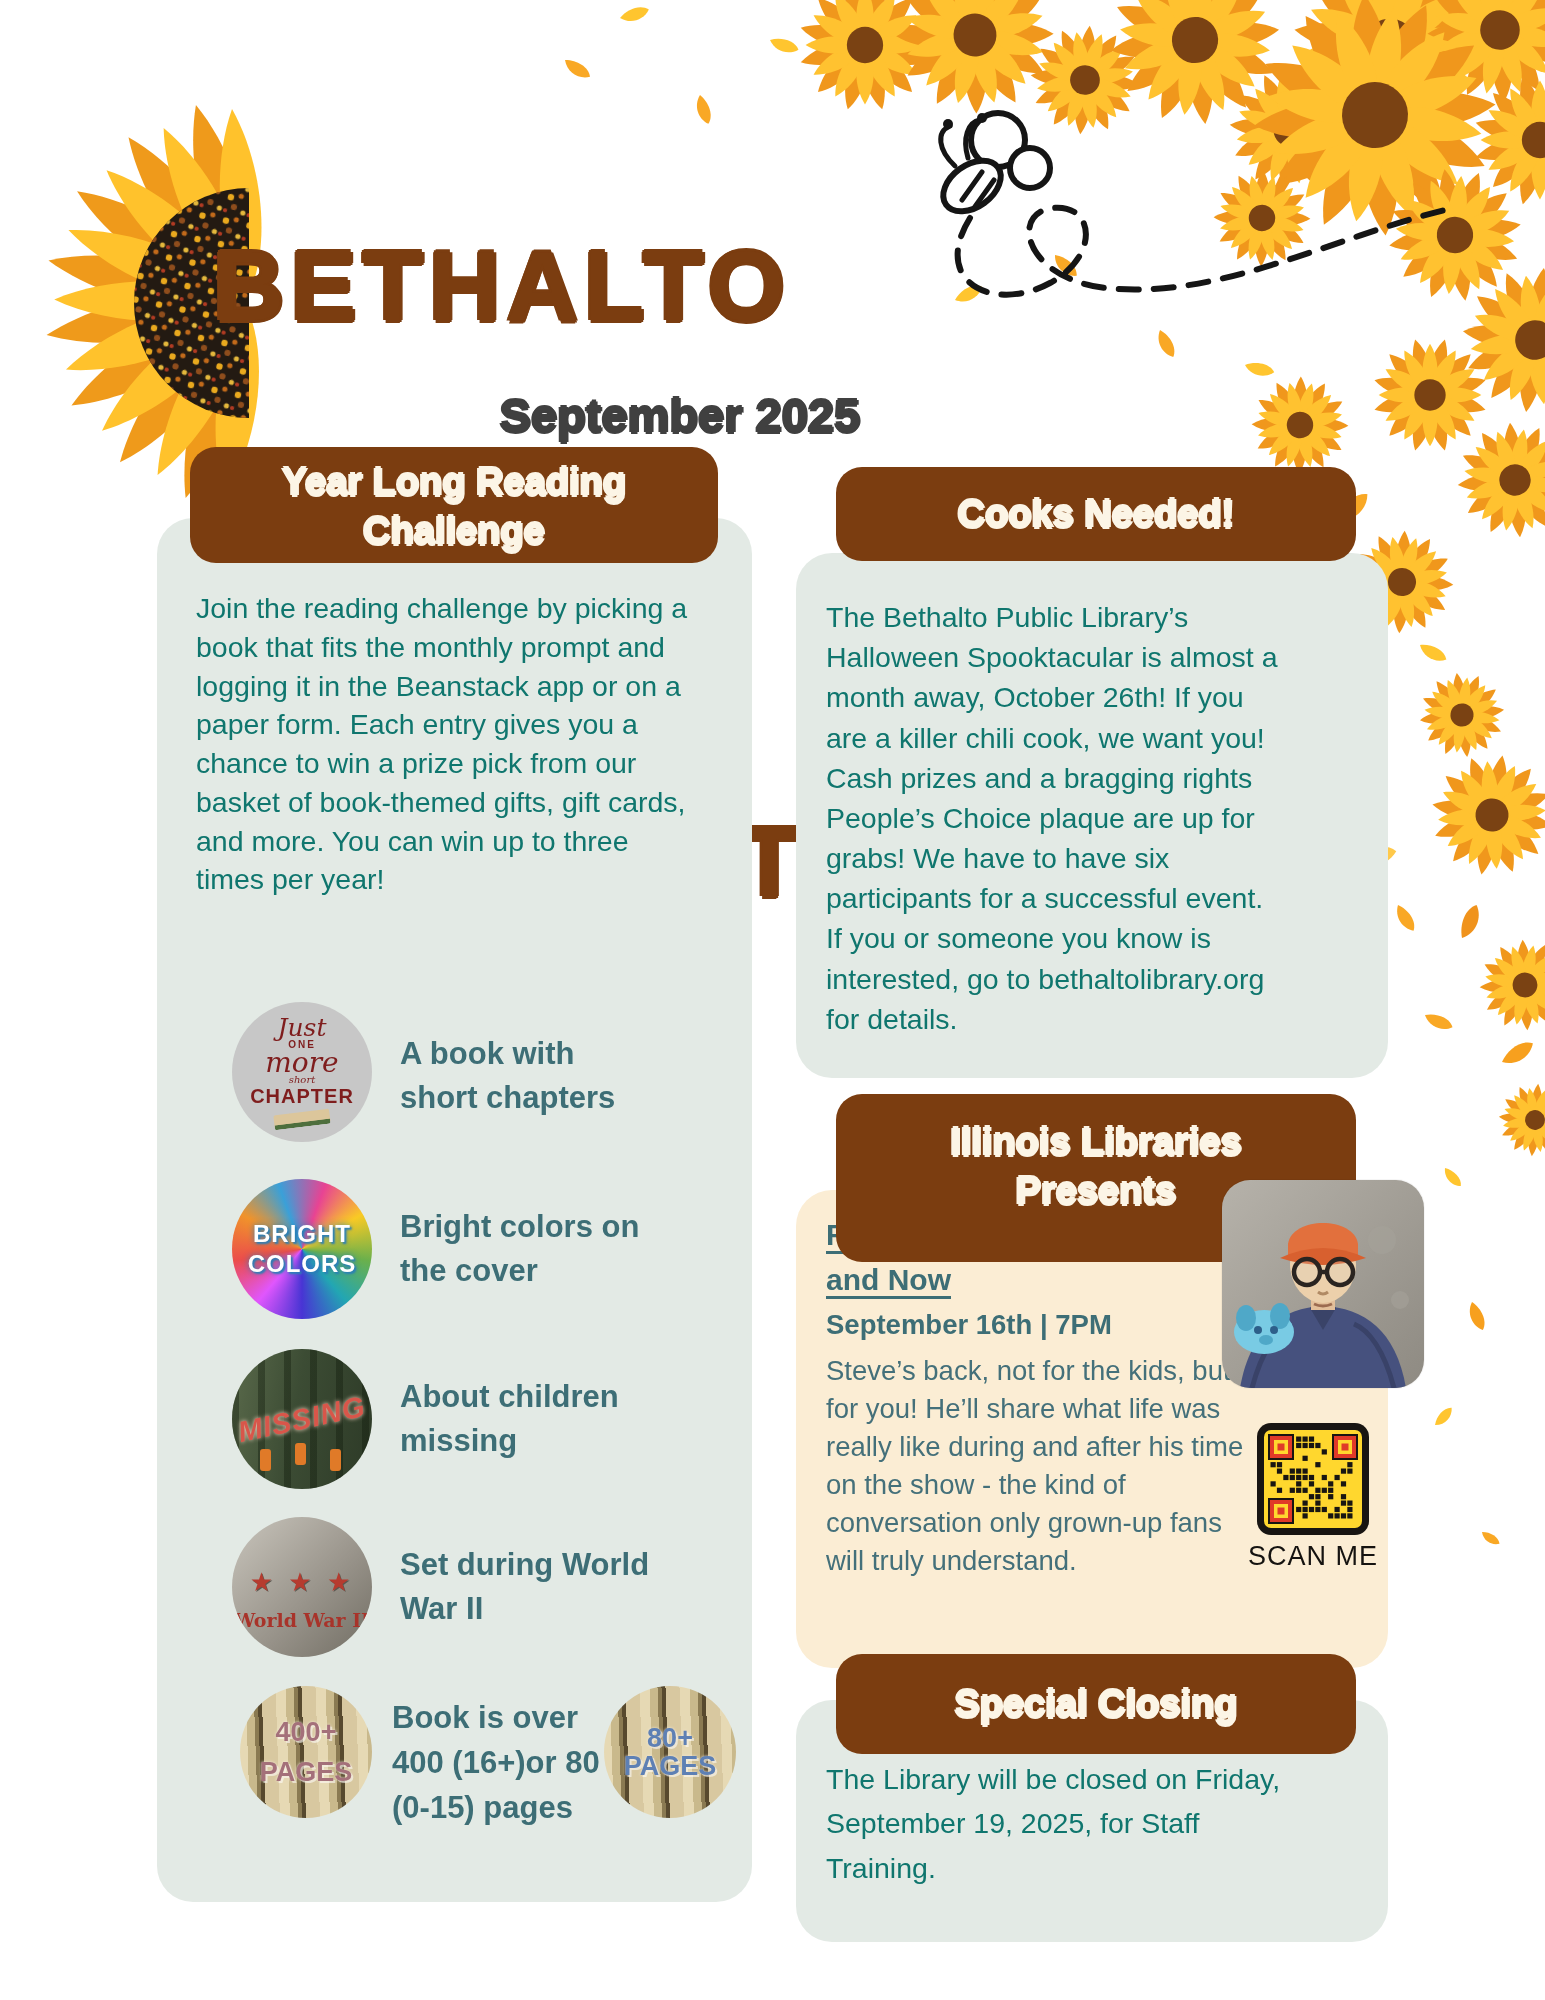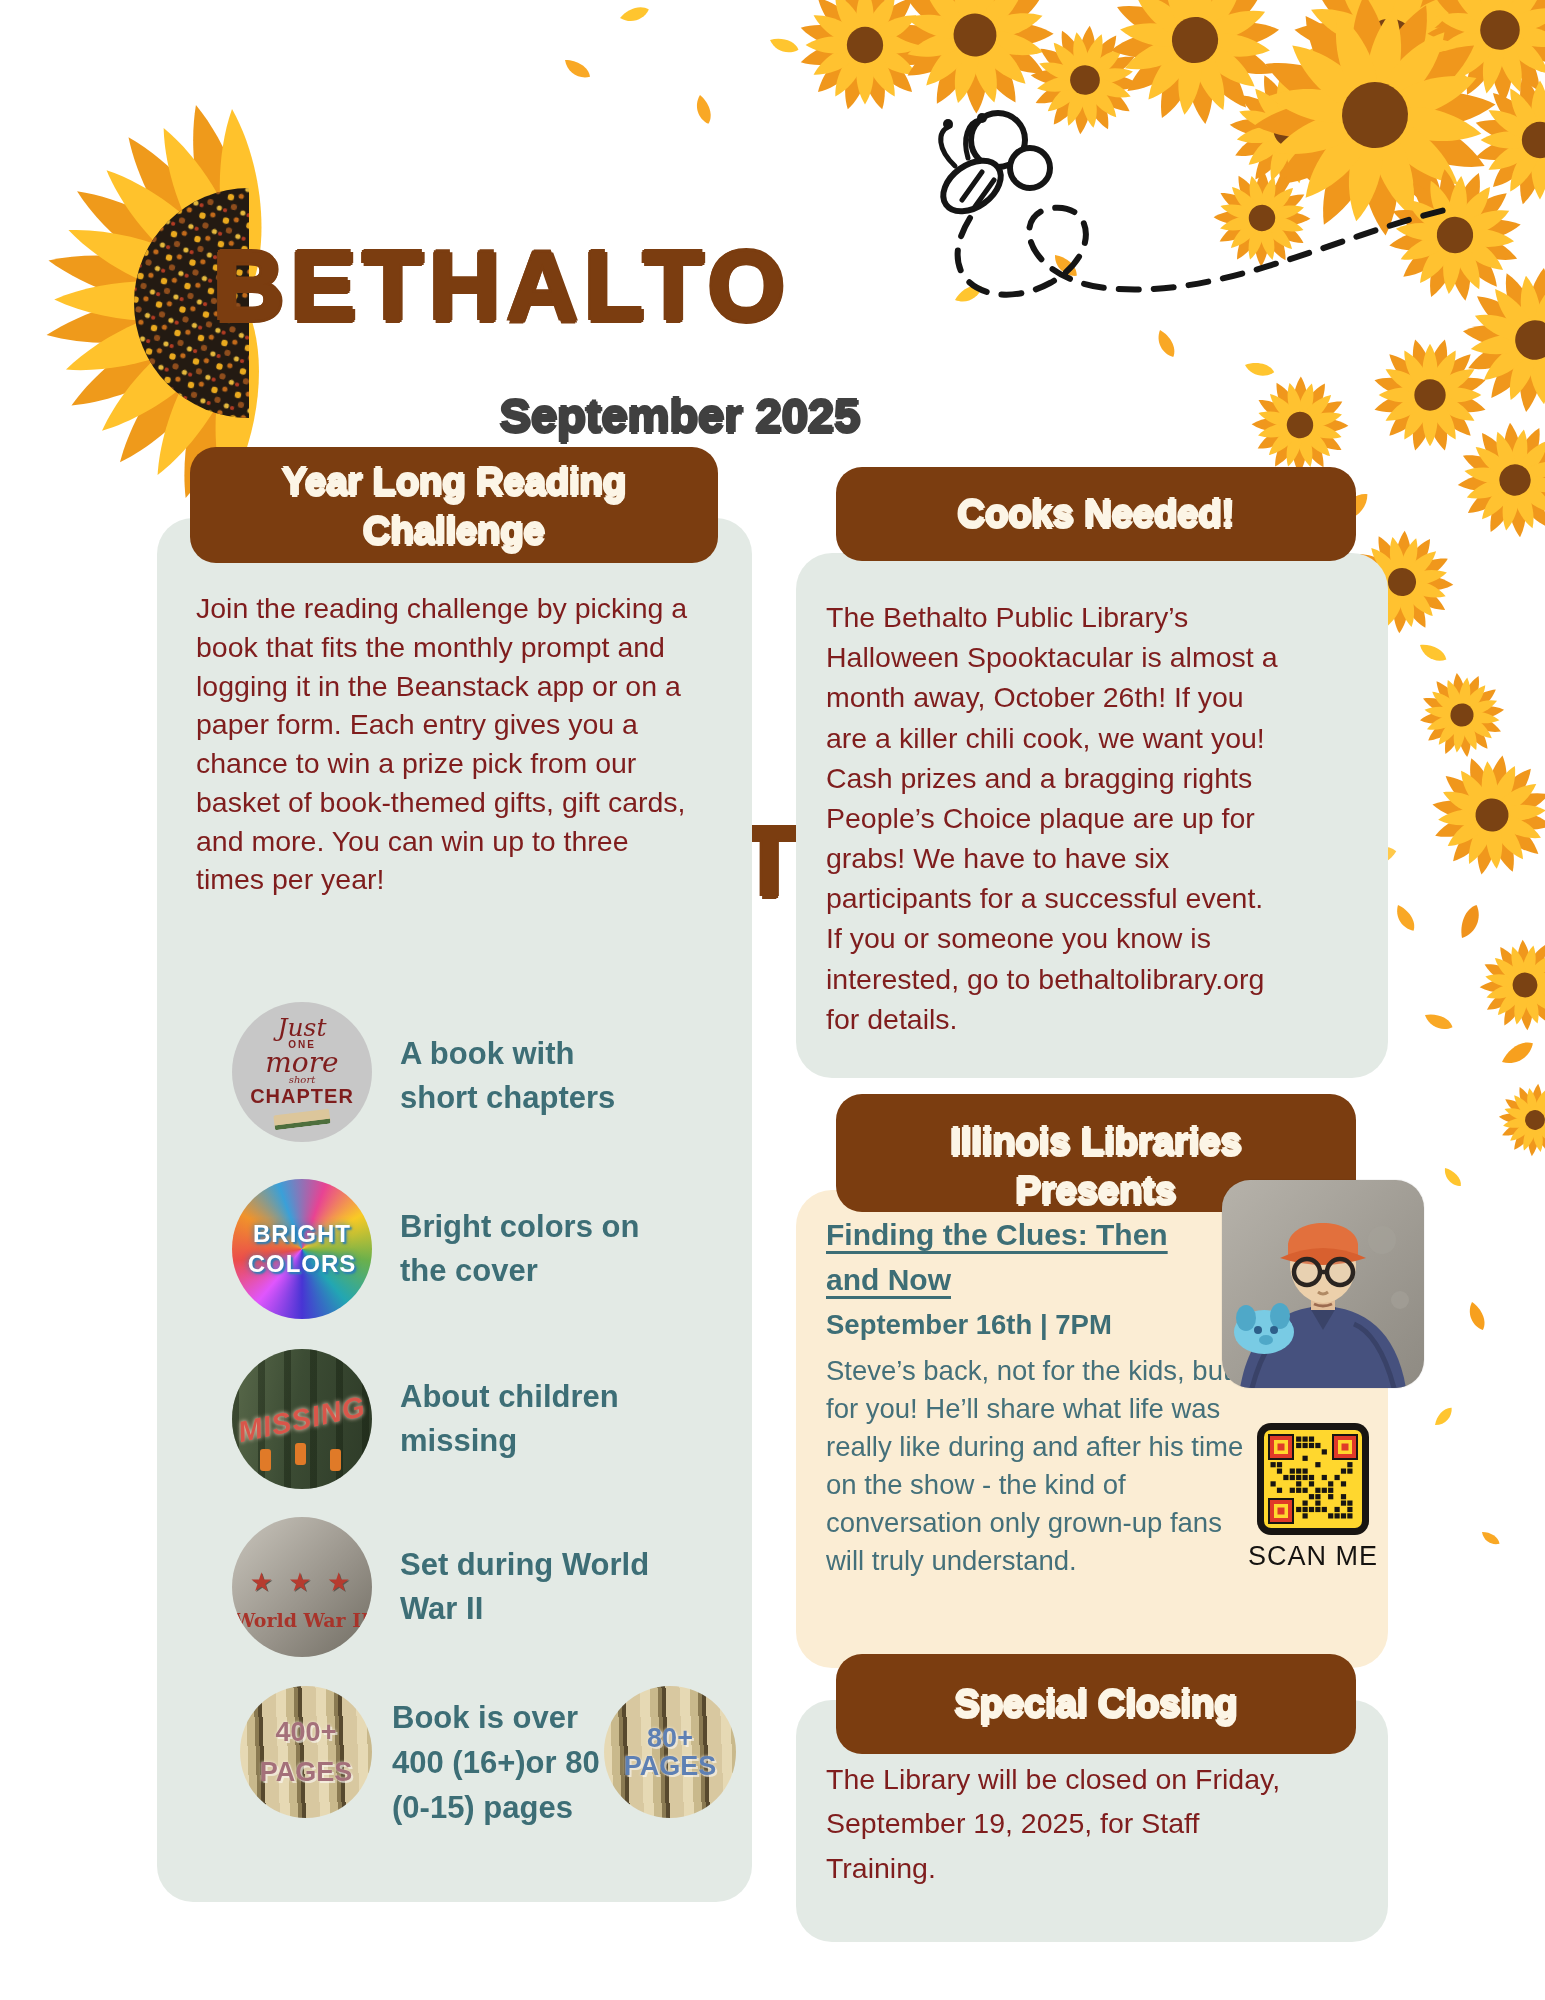--- a/index.html
+++ b/index.html
@@ -17,31 +17,31 @@
   .title span{display:block;}
   .date{left:420px;top:388px;width:520px;text-align:center;color:#404040;
         font-size:47px;font-weight:800;}
 
   
   .hbox{background:#7B3D10;border-radius:26px;color:#FCF5E6;text-align:center;
         font-weight:800;font-size:38px;line-height:1.28;z-index:3;}
   .hbox .inner{width:420px;margin:0 auto;}
   #hbox-left{left:190px;top:447px;width:528px;height:116px;padding-top:11px;box-sizing:border-box;}
   #hbox-cooks{left:836px;top:467px;width:520px;height:94px;line-height:94px;}
-  #hbox-illinois{left:836px;top:1094px;width:520px;height:118px;padding-top:24px;box-sizing:border-box;}
+  #hbox-illinois{left:836px;top:1094px;width:520px;height:168px;padding-top:24px;box-sizing:border-box;}
   #hbox-closing{left:836px;top:1654px;width:520px;height:100px;line-height:100px;}
 
   
   .panel{background:#E3EAE5;border-radius:36px;z-index:1;}
   #panel-left{left:157px;top:518px;width:595px;height:1384px;}
   #panel-cooks{left:796px;top:553px;width:592px;height:525px;}
   #panel-illinois{left:796px;top:1190px;width:592px;height:478px;background:#FBEDD4;}
   #panel-closing{left:796px;top:1700px;width:592px;height:242px;}
 
-  .body-teal{color:#7f1d1d;font-size:28.5px;line-height:1.36;z-index:2;}
+  .body-teal{color:#0f766e;font-size:28.5px;line-height:1.36;z-index:2;}
   #left-body{left:196px;top:589px;width:500px;}
   #cooks-body{left:826px;top:597px;width:455px;line-height:1.41;}
   #closing-body{left:826px;top:1757px;width:470px;line-height:1.56;}
 
   
   .cbub{position:absolute;width:140px;height:140px;border-radius:50%;overflow:hidden;z-index:2;
         display:flex;flex-direction:column;align-items:center;justify-content:center;text-align:center;}
   .clabel{position:absolute;color:#3D6E76;font-weight:800;font-size:31px;line-height:1.42;z-index:2;}
 
   #icon-chapter{left:232px;top:1002px;background:#c7c7c7;color:#7f1d1d;}

